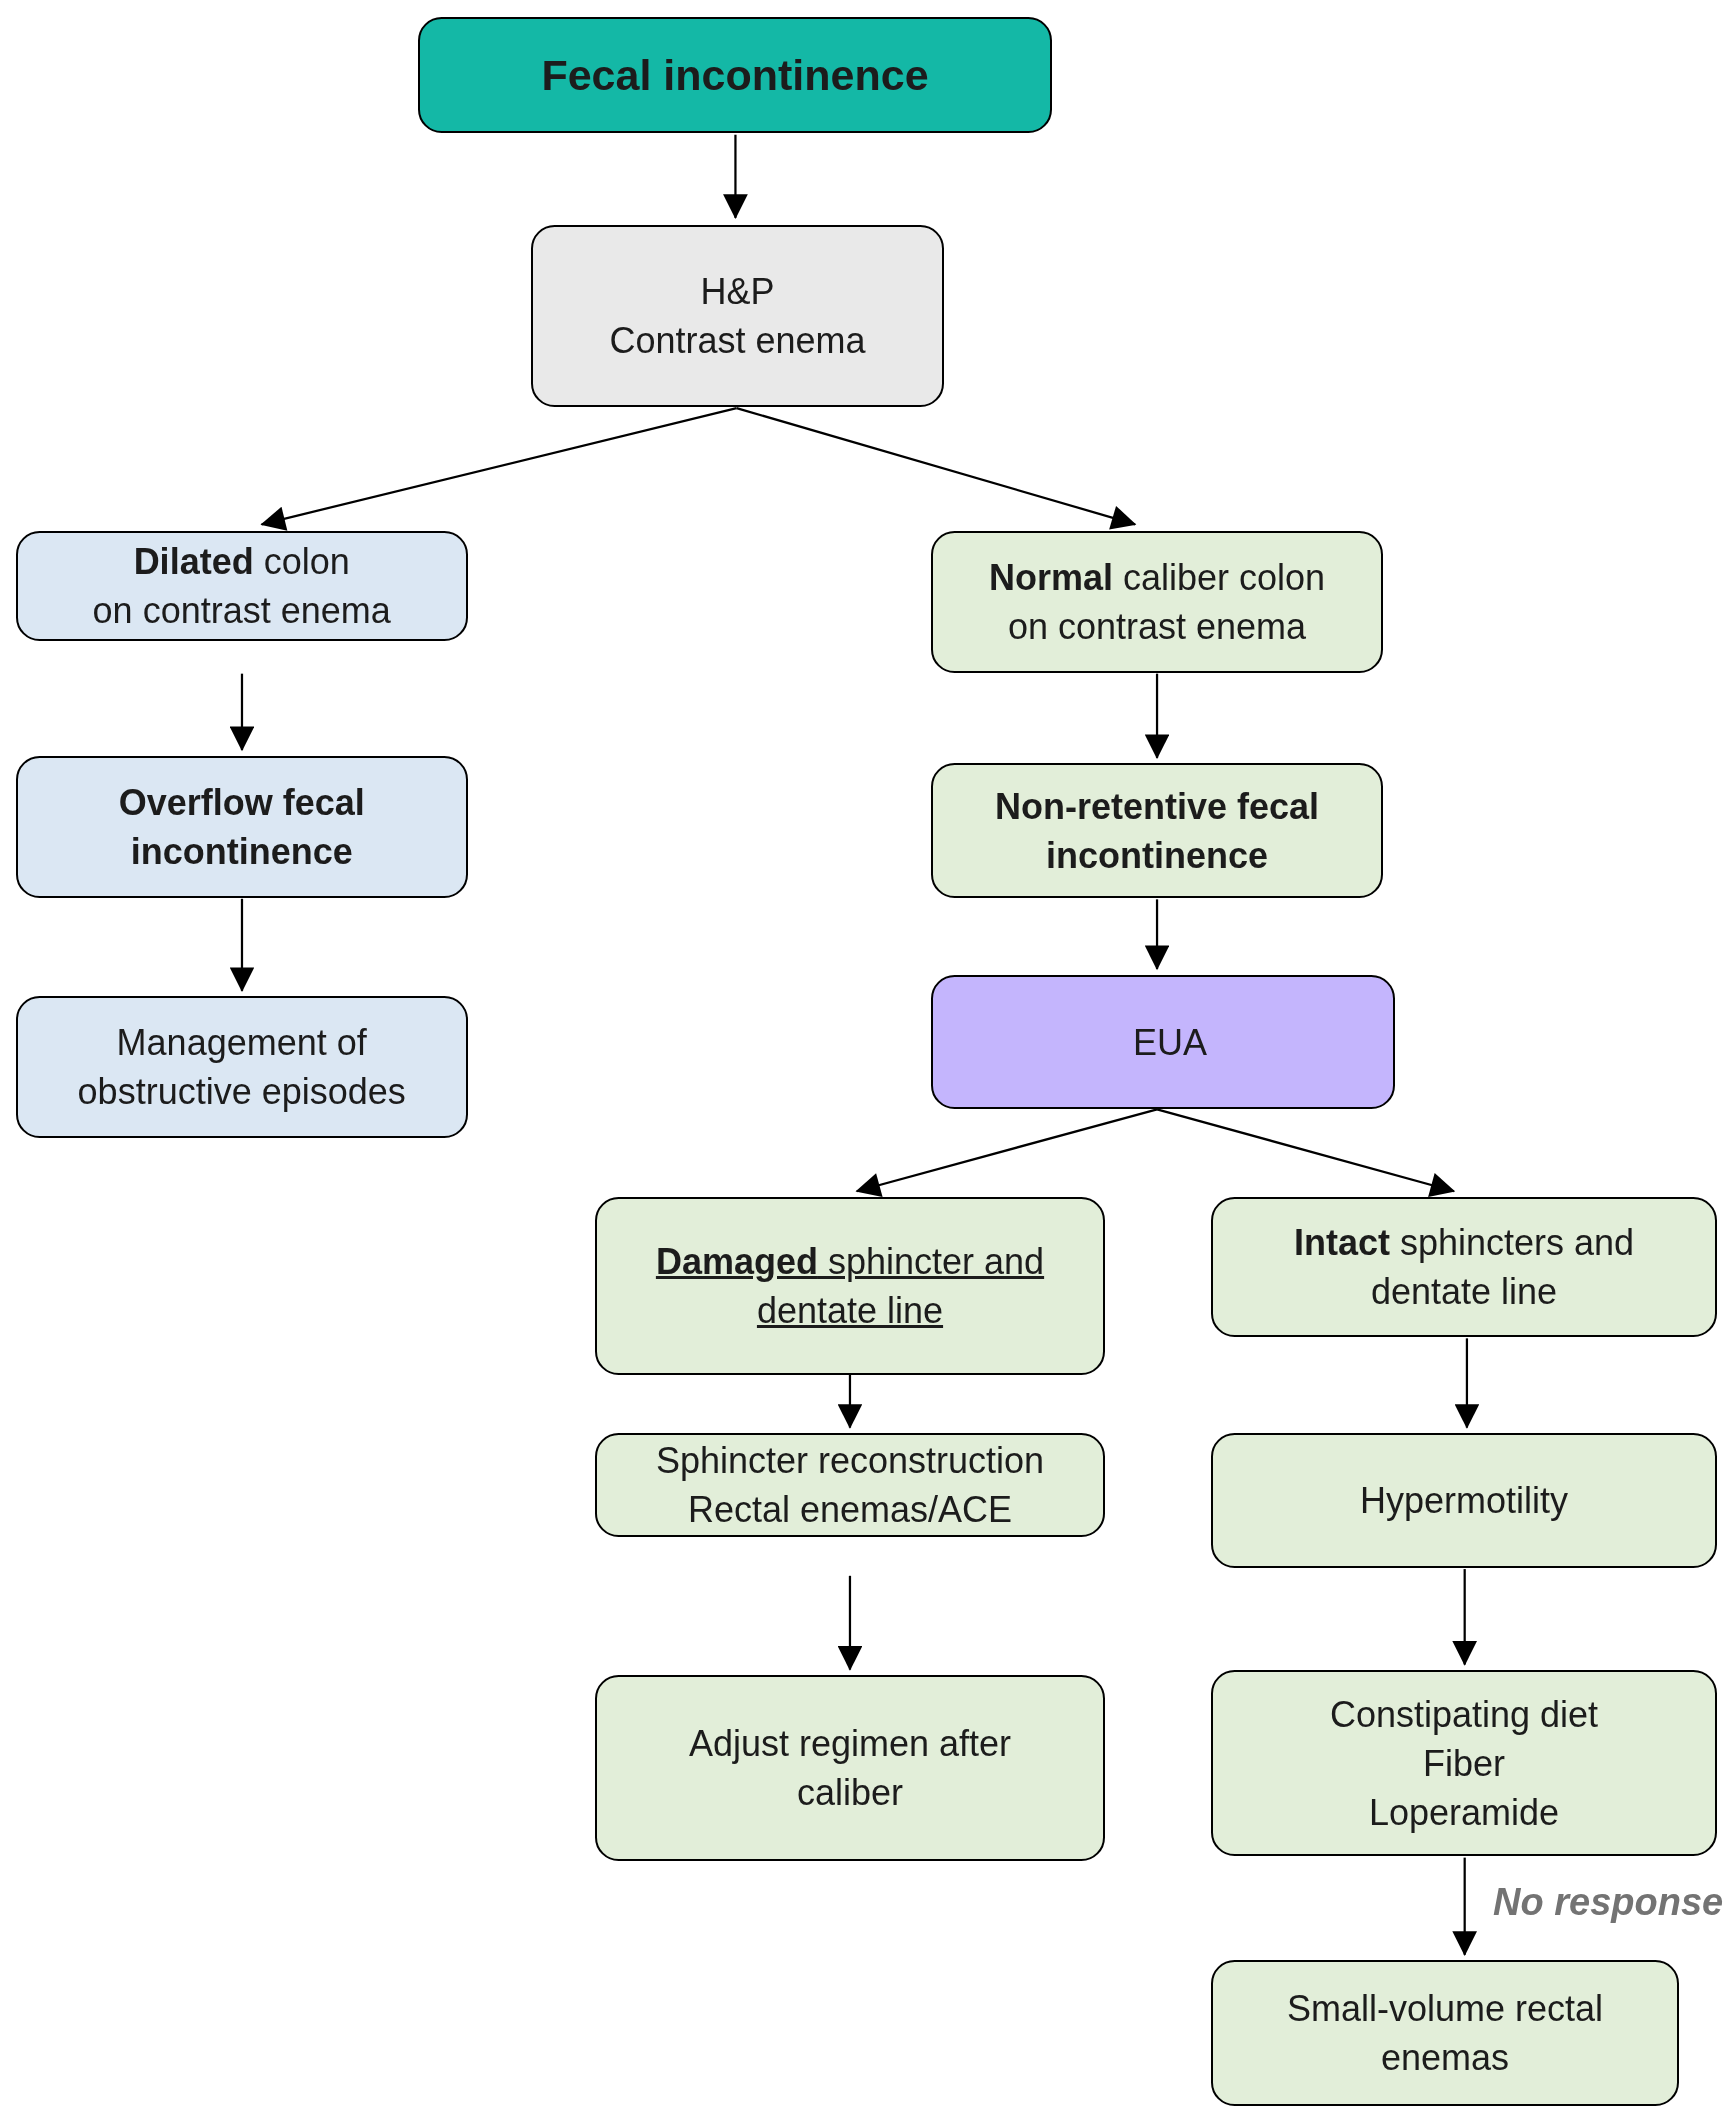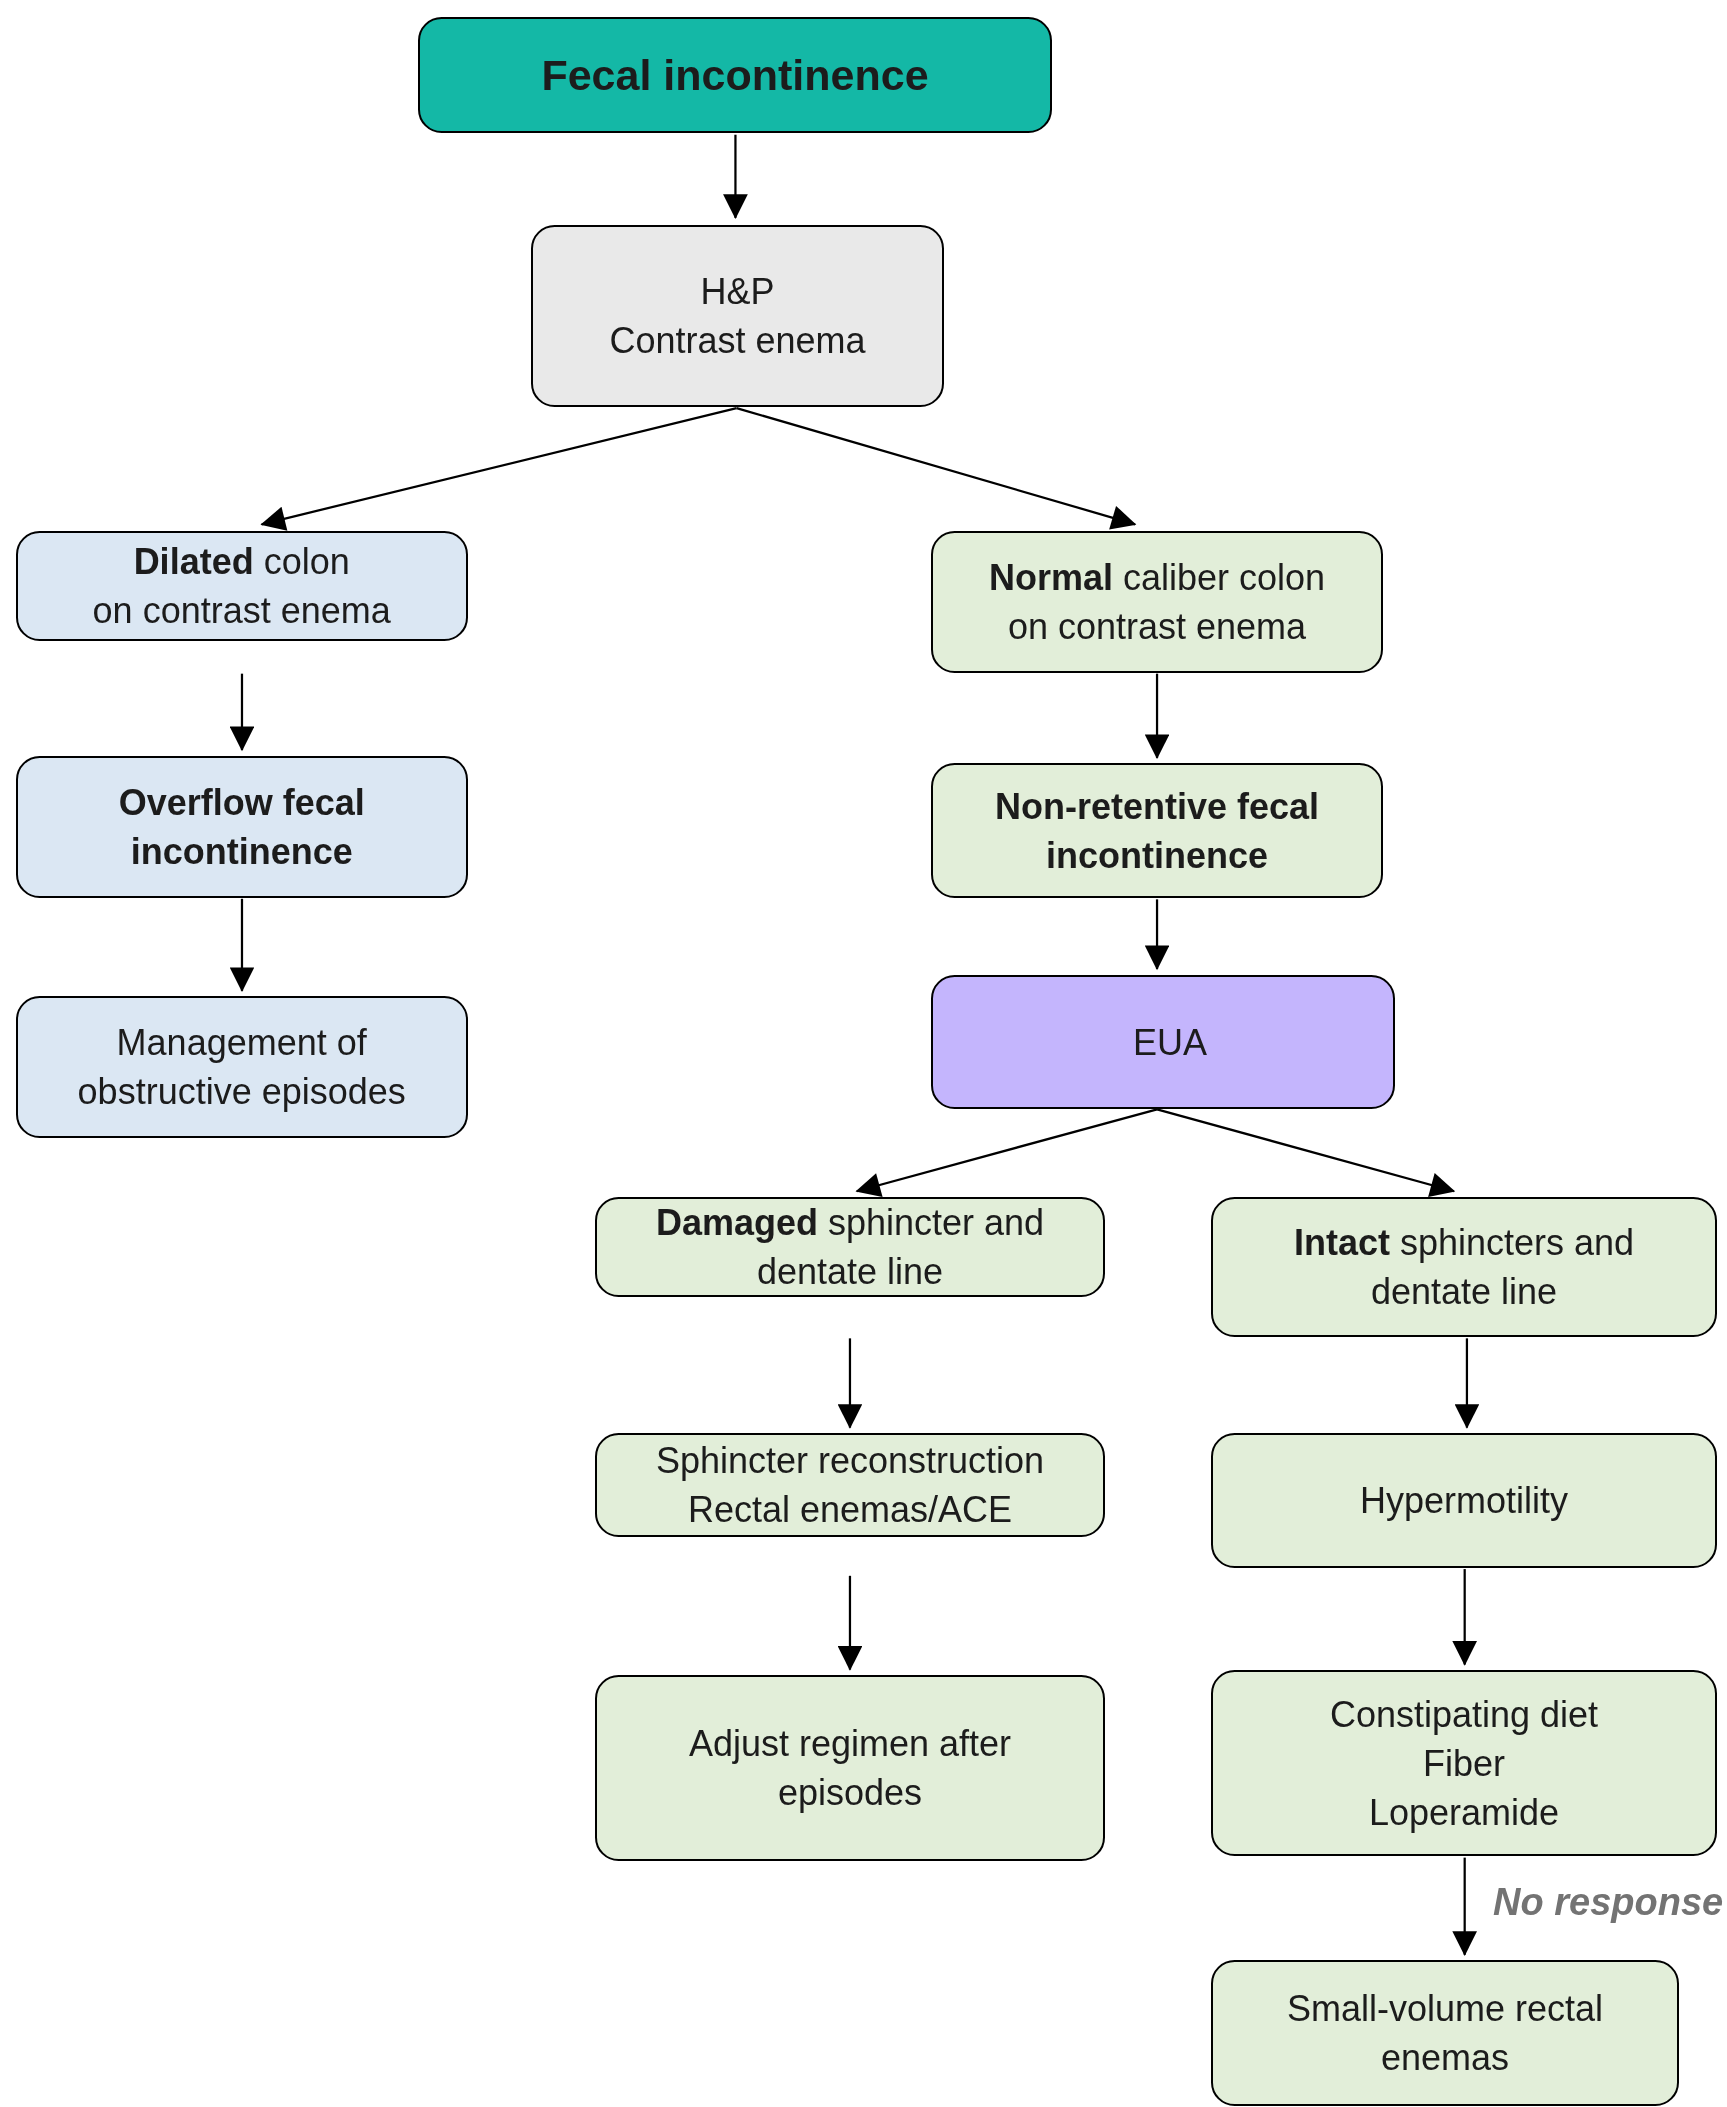--- a/index.html
+++ b/index.html
@@ -112,42 +112,42 @@
 
   <div class="node b" style="left: 931px; top: 763px; width: 452px; height: 135px; background-color: rgb(226, 238, 217);">
     <div class="line">Non-retentive fecal</div>
     <div class="line">incontinence</div>
   </div>
 
   <div class="node" style="left: 931px; top: 975px; width: 464px; height: 134px; background-color: #c4b5fd; padding-left: 25px;">
     <div class="line">EUA</div>
   </div>
 
-  <div class="node" style="left: 595px; top: 1197px; width: 510px; height: 100px; background-color: rgb(226, 238, 217);">
+  <div class="node" style="left: 595px; top: 1197px; width: 510px; height: 178px; background-color: rgb(226, 238, 217); text-decoration: underline;">
     <div class="line"><span class="b">Damaged</span><span> sphincter and</span></div>
     <div class="line">dentate line</div>
   </div>
 
   <div class="node" style="left: 1211px; top: 1197px; width: 506px; height: 140px; background-color: rgb(226, 238, 217);">
     <div class="line"><span class="b">Intact</span><span> sphincters and</span></div>
     <div class="line">dentate line</div>
   </div>
 
   <div class="node" style="left: 595px; top: 1433px; width: 510px; height: 104px; background-color: rgb(226, 238, 217);">
     <div class="line">Sphincter reconstruction</div>
     <div class="line">Rectal enemas/ACE</div>
   </div>
 
   <div class="node" style="left: 1211px; top: 1433px; width: 506px; height: 135px; background-color: rgb(226, 238, 217);">
     <div class="line">Hypermotility</div>
   </div>
 
   <div class="node" style="left: 595px; top: 1675px; width: 510px; height: 186px; background-color: rgb(226, 238, 217);">
     <div class="line">Adjust regimen after</div>
-    <div class="line">episodes</div>
+    <div class="line">caliber</div>
   </div>
 
   <div class="node" style="left: 1211px; top: 1670px; width: 506px; height: 186px; background-color: rgb(226, 238, 217);">
     <div class="line">Constipating diet</div>
     <div class="line">Fiber</div>
     <div class="line">Loperamide</div>
   </div>
 
   <div class="free-label" style="left: 1493px; top: 1881px; color: #737373;">
     <span>No response</span>

